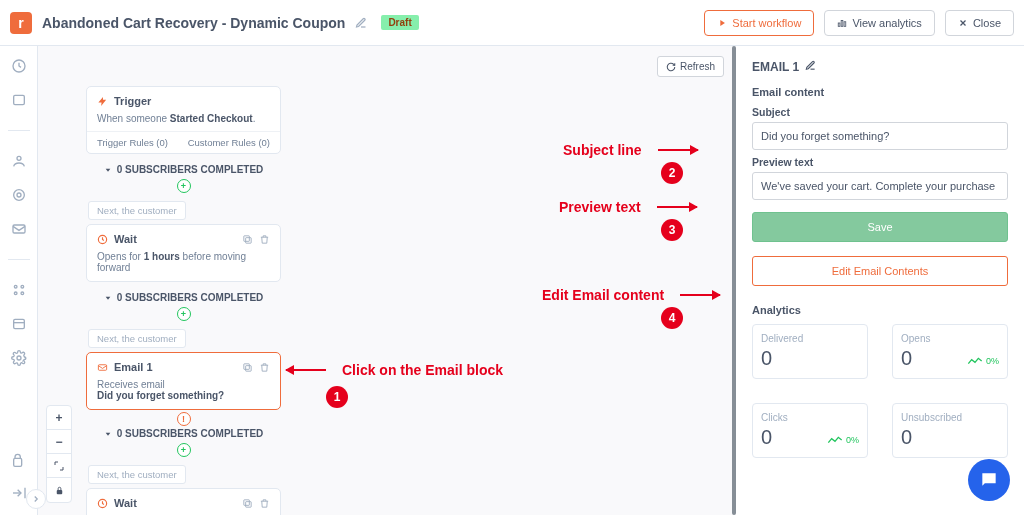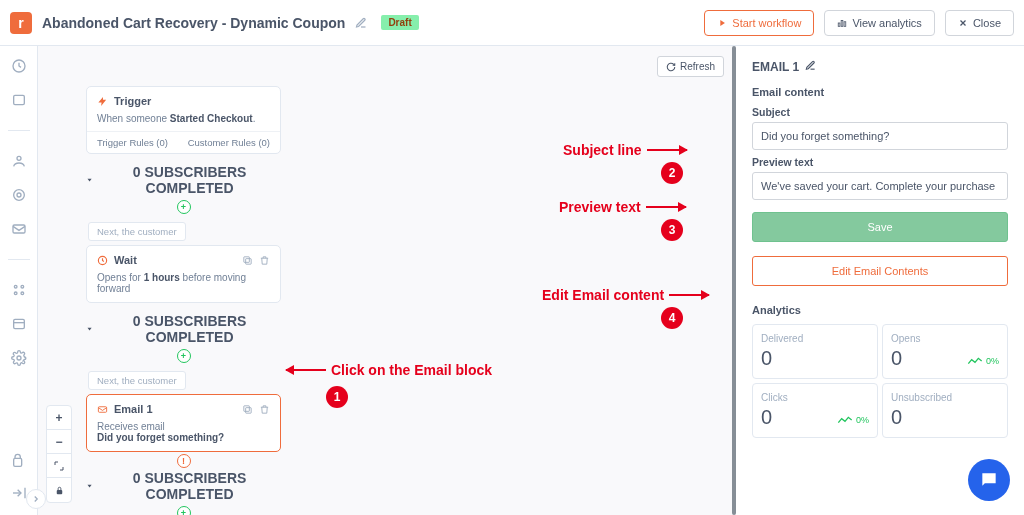--- a/index.html
+++ b/index.html
@@ -29,49 +29,49 @@
   .refresh-btn { position: absolute; top: 56px; right: 300px; background:#fff; border:1px solid #d1d5db; border-radius:3px; padding:4px 8px; font-size:10px; color:#4a5568; display:flex; align-items:center; gap:4px; }
 
   .flow { position: absolute; left: 86px; top: 82px; width: 195px; }
   .card { background:#fff; border:1px solid #e2e8f0; border-radius:5px; padding:8px 10px; margin-top:4px; position:relative; }
   .card.selected { border-color:#ef6c3c; }
   .card-hdr { display:flex; align-items:center; gap:6px; font-size:11px; font-weight:700; color:#4a5568; padding-bottom:6px; }
   .card-hdr .acts { margin-left:auto; display:flex; gap:6px; color:#a0aec0; }
   .card-body { font-size:10px; color:#718096; }
   .card-body .bold { font-weight:700; color:#4a5568; }
   .rules-foot { display:flex; justify-content:space-between; font-size:9.5px; color:#718096; border-top:1px solid #eef1f5; margin:7px -10px -8px; padding:5px 10px; }
-  .sub-line { text-align:center; font-size:14px; color:#4a5568; font-weight:700; margin:10px 0 0; display:flex; align-items:center; gap:5px; justify-content:center; }
+  .sub-line { text-align:center; font-size:10px; color:#4a5568; font-weight:700; margin:10px 0 0; display:flex; align-items:center; gap:5px; justify-content:center; }
   .plus-circ { width:14px;height:14px;border-radius:50%;border:1px solid #22c55e;color:#22c55e;display:flex;align-items:center;justify-content:center;font-size:9px;background:#fff;margin:4px auto; font-weight:700; }
   .red-circ  { width:14px;height:14px;border-radius:50%;border:1px solid #ef6c3c;color:#ef6c3c;display:flex;align-items:center;justify-content:center;font-size:9px;background:#fff;margin:2px auto; font-weight:700; }
   .next-pill { display:inline-block; background:#fff; border:1px solid #e2e8f0; border-radius:3px; padding:3px 8px; font-size:9.5px; color:#a0aec0; margin:4px 0 0 2px; }
   .bolt { color:#ef6c3c; }
   .clock { color:#ef6c3c; }
   .env  { color:#ef6c3c; }
 
   
   .zoom { position:absolute; left:46px; bottom:12px; width:26px; background:#fff; border:1px solid #e2e8f0; border-radius:4px; display:flex; flex-direction:column; }
   .zoom > div { height:24px; display:flex; align-items:center; justify-content:center; border-bottom:1px solid #e2e8f0; color:#4a5568; font-weight:700; font-size:12px; }
   .zoom > div:last-child { border-bottom:none; }
 
   
   .panel { position:absolute; right:0; top:46px; bottom:0; width:288px; background:#fff; padding:14px 16px; overflow:auto; }
   .panel h4 { font-size:12px; font-weight:700; color:#4a5568; margin-bottom:12px; display:flex; gap:6px; }
   .panel h5 { font-size:11px; font-weight:700; color:#4a5568; margin-bottom:8px; }
   .panel label { font-size:10.5px; font-weight:700; color:#4a5568; display:block; margin:6px 0 4px; }
   .inp { width:100%; border:1px solid #d1d5db; border-radius:3px; padding:7px 8px; font-size:11px; color:#4a5568; }
   .save-btn { width:100%; background:#84c99e; border:1px solid #6fc28f; color:#fff; border-radius:3px; padding:8px; font-size:11px; font-weight:500; margin-top:12px; }
   .edit-btn { width:100%; background:#fff; border:1px solid #ef6c3c; color:#ef6c3c; border-radius:3px; padding:8px; font-size:11px; font-weight:500; margin-top:14px; }
-  .analytics-grid { display:grid; grid-template-columns:1fr 1fr; gap:4px; margin-top:8px; }
+  .analytics-grid { display:grid; grid-template-columns:1fr 1fr; gap:24px; margin-top:8px; }
   .stat { border:1px solid #e2e8f0; border-radius:4px; padding:8px; }
   .stat .lbl { font-size:10px; color:#a0aec0; }
   .stat .val { font-size:20px; font-weight:400; color:#4a5568; margin-top:3px; display:flex; align-items:baseline; }
   .spark { margin-left:auto; font-size:9px; color:#22c55e; display:flex; align-items:center; gap:3px; }
 
   
-  .anno { position:absolute; color:#e5001c; font-weight:700; font-size:14px; display:flex; align-items:center; gap:5px; }
+  .anno { position:absolute; color:#e5001c; font-weight:700; font-size:14px; display:flex; align-items:center; gap:16px; }
   .num-b { width:22px;height:22px;border-radius:50%;background:#e5001c;color:#fff;display:flex;align-items:center;justify-content:center;font-size:12px;font-weight:700; }
   .arrow-r { width:40px; height:2px; background:#e5001c; position:relative; }
   .arrow-r::after { content:""; position:absolute; right:-1px; top:-4px; border-left:9px solid #e5001c; border-top:5px solid transparent; border-bottom:5px solid transparent; }
   .arrow-l { width:40px; height:2px; background:#e5001c; position:relative; }
   .arrow-l::after { content:""; position:absolute; left:-1px; top:-4px; border-right:9px solid #e5001c; border-top:5px solid transparent; border-bottom:5px solid transparent; }
 
   .chatbub { position:absolute; right:14px; bottom:14px; width:42px;height:42px;border-radius:50%;background:#2563eb;display:flex;align-items:center;justify-content:center;color:#fff; }
 
   svg { display:block; }
 </style>

